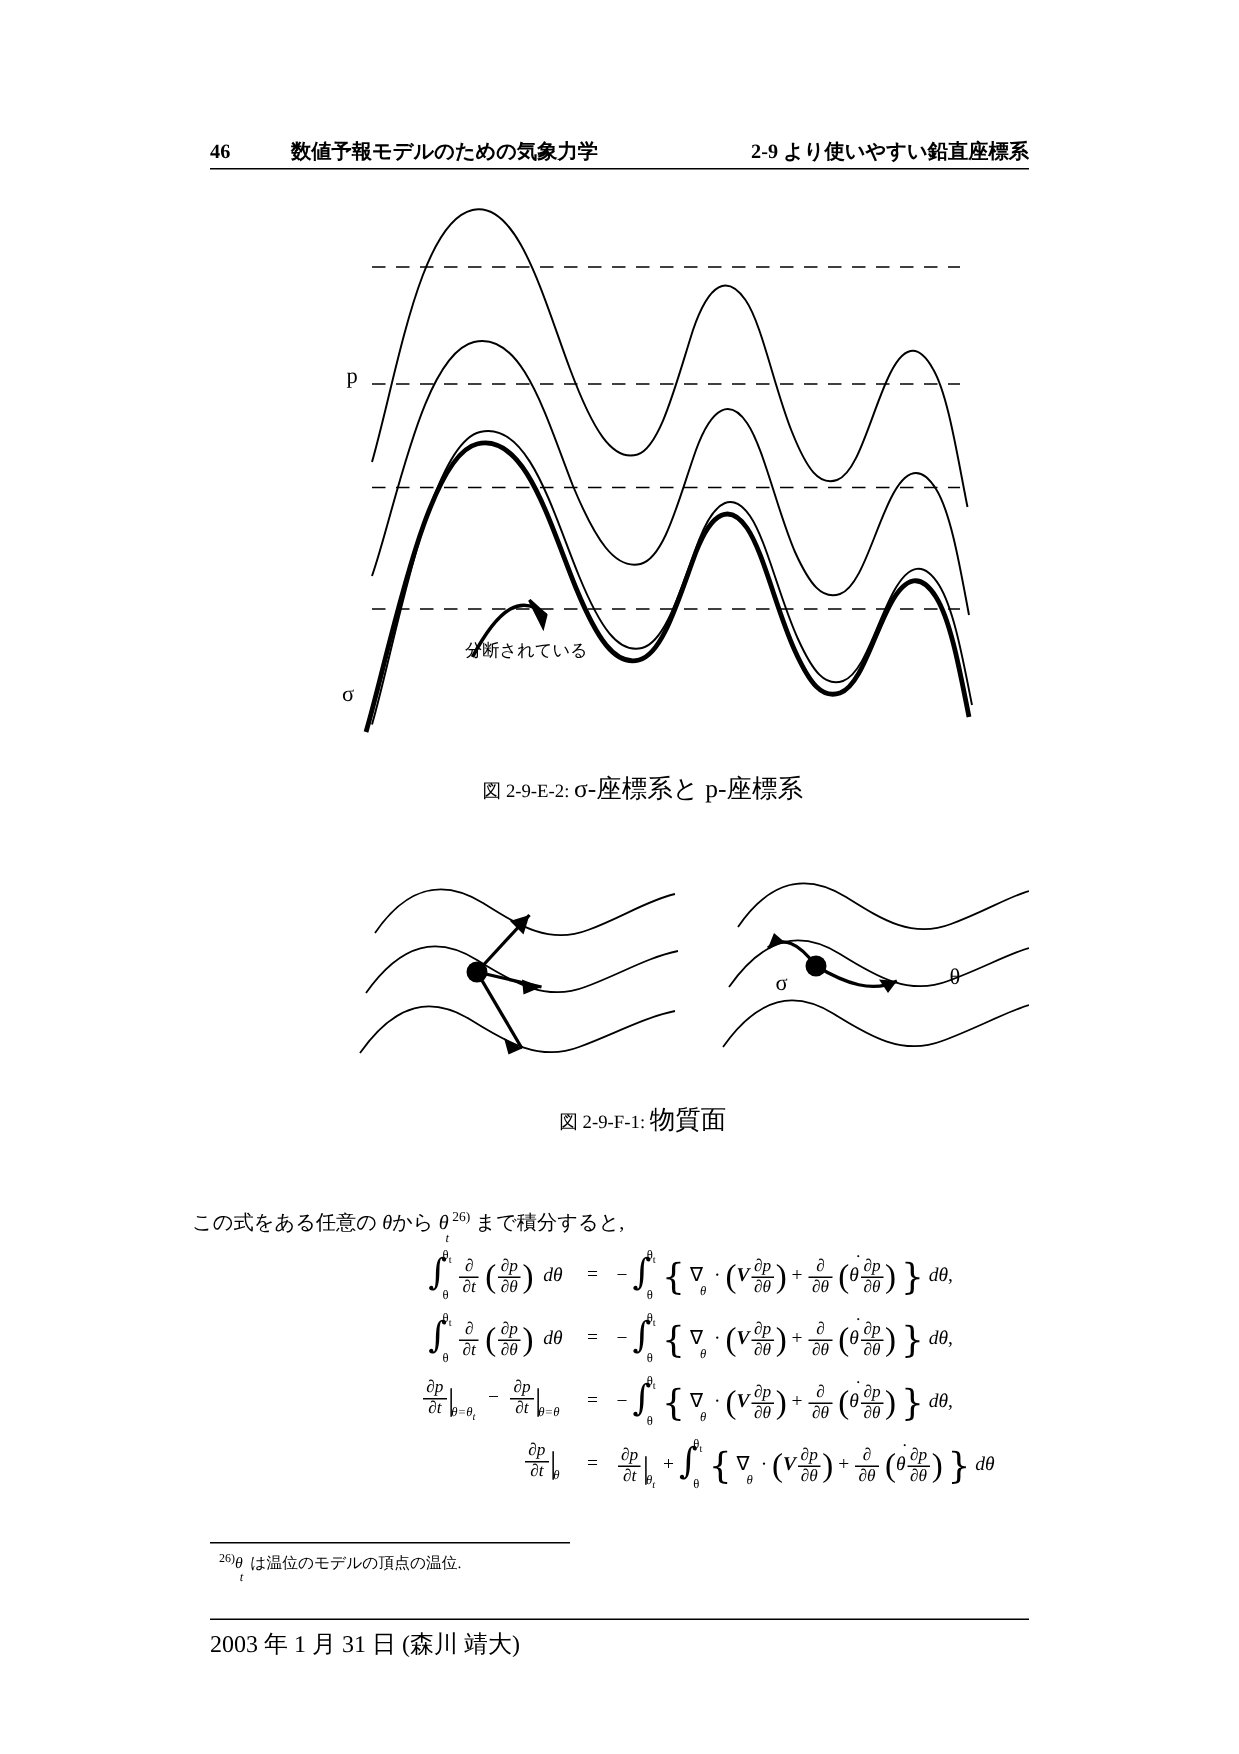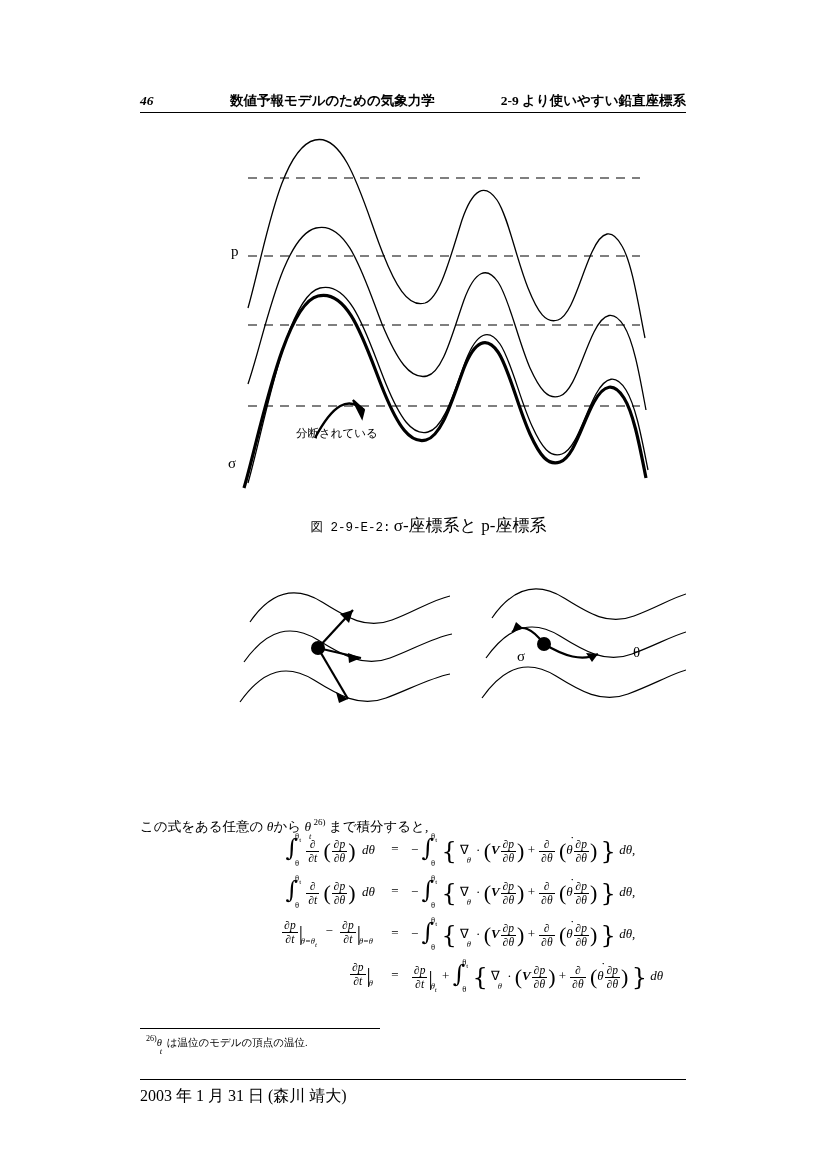--- a/index.html
+++ b/index.html
@@ -29,25 +29,23 @@
     top: 92px;
     width: 546px;
     display: flex;
     align-items: baseline;
     font-size: 13.5px;
     font-weight: bold;
   }
   .header .pagenum {
     width: 54px;
     text-align: left;
-    font-style: italic;
   }
   .header .left-title {
     flex: 0 0 auto;
-    margin-left: 36px;
   }
   .header .right-title {
     margin-left: auto;
     font-weight: bold;
   }
   .header-rule {
     position: absolute;
     left: 140px;
     top: 112px;
     width: 546px;
@@ -74,35 +72,35 @@
   }
   .fig1-label-sigma {
     position: absolute;
     left: 88px;
     top: 327px;
     font-size: 15px;
     font-family: "Liberation Serif", serif;
   }
   .fig1-annot {
     position: absolute;
-    left: 156px;
+    left: 170px;
     top: 298px;
     font-size: 11.5px;
     font-family: Liberation Serif, serif;
     white-space: nowrap;
   }
 
   .caption {
     position: absolute;
     width: 546px;
     left: 140px;
     text-align: center;
     font-size: 12.5px;
   }
-  .caption .num { font-family: Liberation Mono, monospace; margin-left: 31px; }
+  .caption .num { font-family: Liberation Serif, serif; margin-left: 31px; }
   .caption .txt { font-size: 17px; }
 
   #caption1 { top: 514px; }
 
   
   .fig2 {
     position: absolute;
     left: 140px;
     top: 570px;
     width: 546px;
@@ -120,26 +118,25 @@
     left: 493px;
     top: 74px;
     font-size: 15px;
   }
 
   #caption2 { top: 735px; }
 
   
   .body-line {
     position: absolute;
-    left: 140px;
+    left: 128px;
     top: 806px;
     width: 546px;
     font-size: 13.5px;
     font-family: "Liberation Serif", serif;
-    margin-top: 11px;
   }
   .sup { font-size: 9px; vertical-align: super; }
 
   
   .eqblock {
     position: absolute;
     left: 140px;
     top: 832px;
     width: 546px;
     font-size: 13px;
@@ -350,20 +347,24 @@
         <path d="M404,74 C392,58 382,54 372,62" fill="none" stroke="#000" stroke-width="2.2"></path>
         <path d="M372,62 L383,58 L376,52 Z" fill="#000"></path>
         <path d="M404,74 C424,86 442,92 458,84" fill="none" stroke="#000" stroke-width="2.2"></path>
         <path d="M458,84 L446,83 L452,92 Z" fill="#000"></path>
       </g>
     </svg>
     <div class="fig2-label-sigma">σ</div>
     <div class="fig2-label-theta">θ</div>
   </div>
 
+  <div class="caption" id="caption2">
+    <span class="num">図 2-9-F-1:</span>
+    <span class="txt">物質面</span>
+  </div>
 
   <div class="body-line">
     <span>この式をある任意の </span><span class="mi">θ</span><span>から </span><span class="mi">θ</span><span class="sub-small mi">t</span><span class="sup">26)</span><span> まで積分すると,</span>
   </div>
 
   <div class="eqblock">
 
     <div class="eqrow">
       <div class="lhs">
         <span class="bigint">∫</span><span class="ilim"><span class="up">θ<sub>t</sub></span><span class="lo">θ</span></span>

